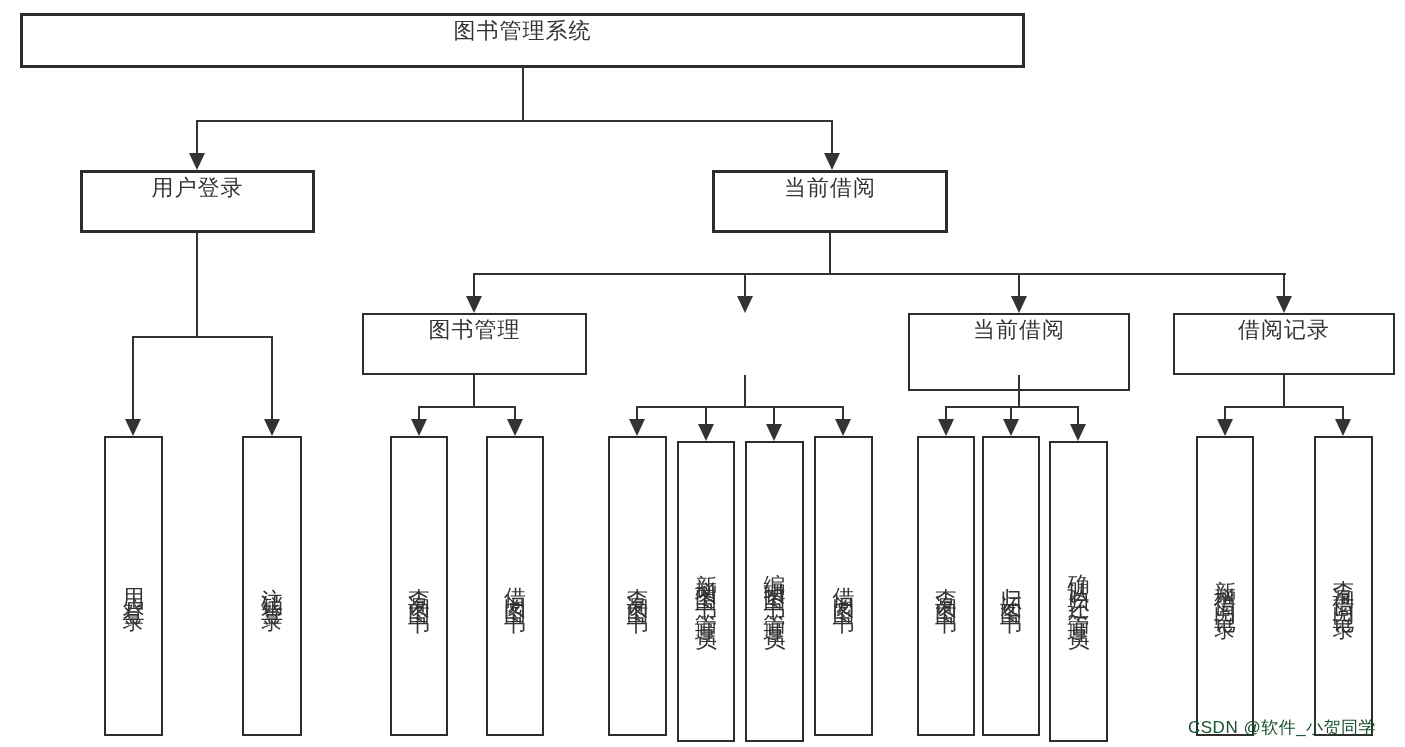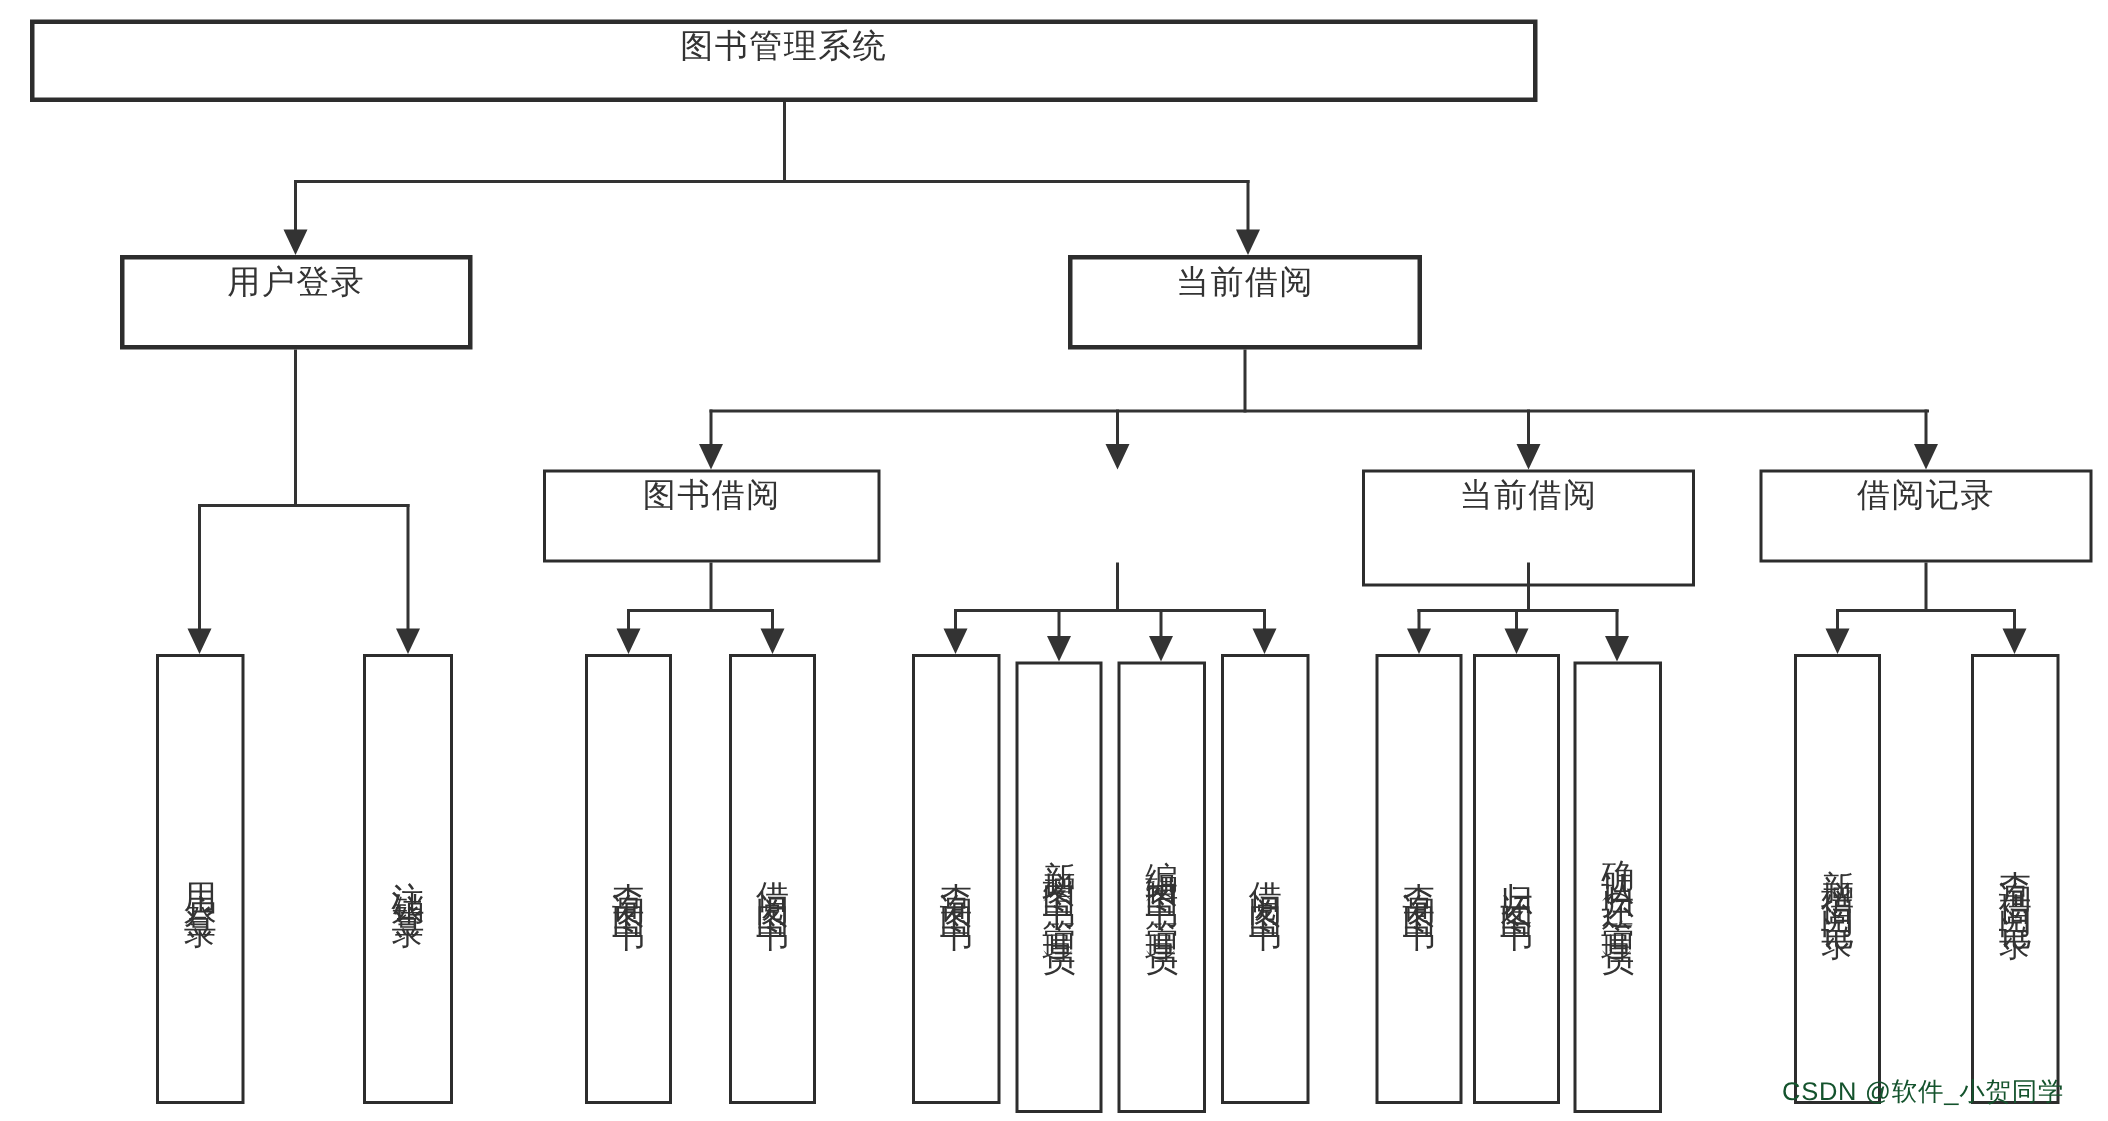--- a/index.html
+++ b/index.html
@@ -44,21 +44,21 @@
 
   <div class="box bw3" style="left:80px;top:170px;width:235px;height:63px;">
     <span>用户登录</span>
   </div>
 
   <div class="box bw3" style="left:712px;top:170px;width:236px;height:63px;">
     <span>当前借阅</span>
   </div>
 
   <div class="box" style="left:362px;top:313px;width:225px;height:62px;">
-    <span>图书借阅</span>
+    <span>图书管理</span>
   </div>
 
 
   <div class="box" style="left:908px;top:313px;width:222px;height:78px;">
     <span>当前借阅</span>
   </div>
 
   <div class="box" style="left:1173px;top:313px;width:222px;height:62px;">
     <span>借阅记录</span>
   </div>

